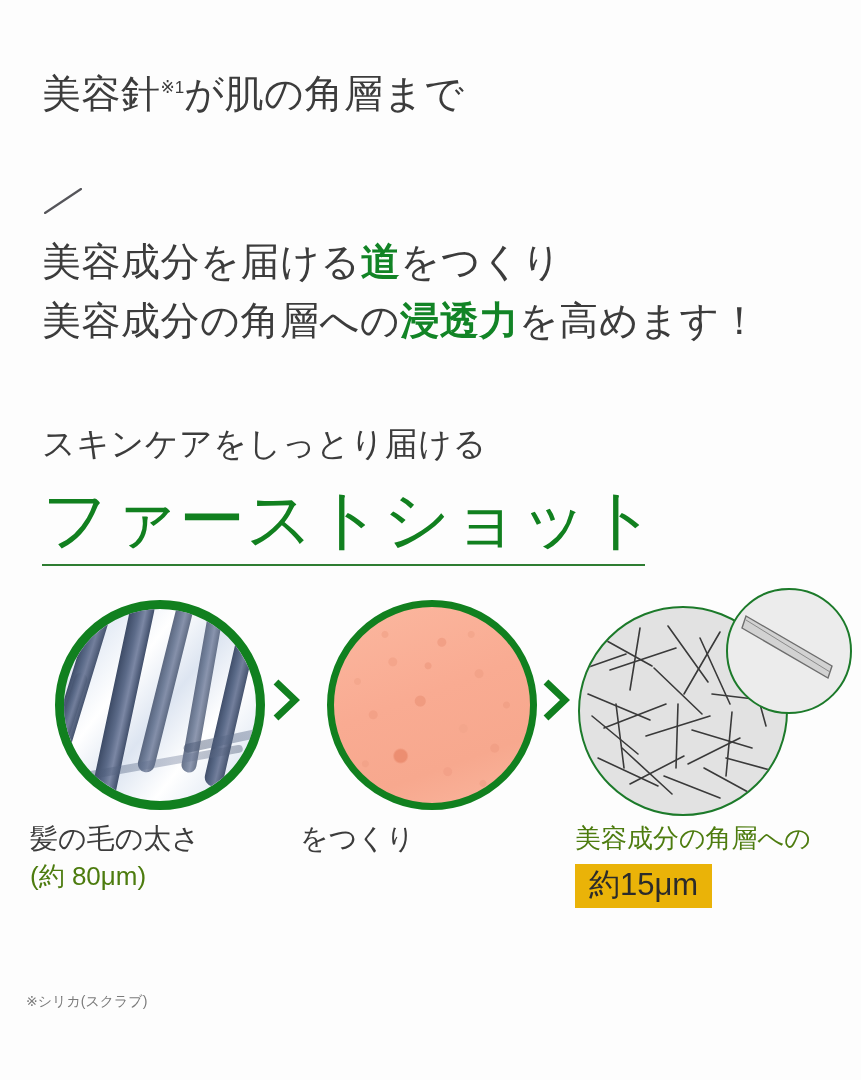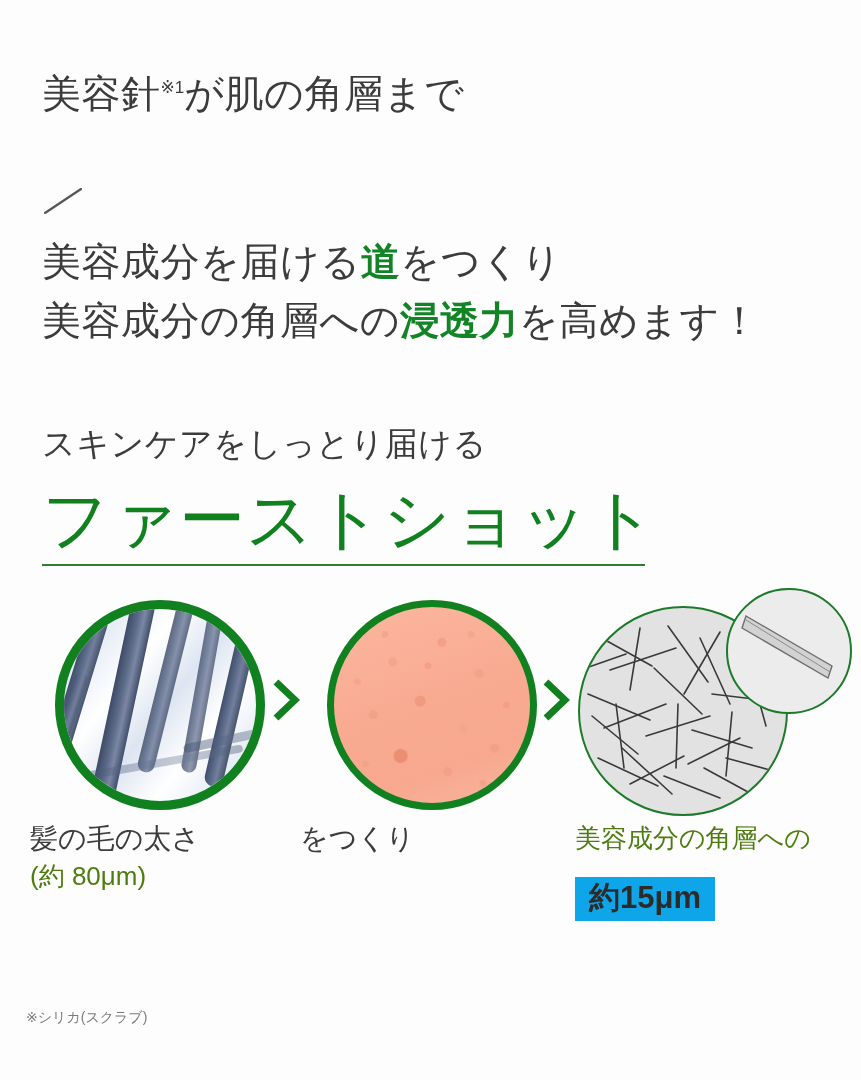--- a/index.html
+++ b/index.html
@@ -220,40 +220,39 @@
     white-space: nowrap;
   }
   .caption-sub {
     font-size: 26px;
     line-height: 36px;
     color: #4d7c0f;
     white-space: nowrap;
   }
   .caption-badge {
     display: inline-block;
-    margin-top: 21px;
+    margin-top: 8px;
     padding: 3px 14px 5px 14px;
-    background: #0ea5e9;
+    background: #eab308;
     font-size: 31px;
     line-height: 36px;
-    font-weight: bold;
+    font-weight: normal;
     color: #2b2b2b;
     white-space: nowrap;
   }
 
   
   .footnote {
     position: absolute;
     left: 26px;
     top: 991px;
     font-size: 14px;
     line-height: 20px;
     color: #7b7b7b;
     white-space: nowrap;
-    margin-top: 16px;
   }
 </style>
 </head>
 <body>
 
 <div class="page">
 
   <div class="intro">
     <div class="intro-line"><span>美容針</span><span class="sup-mark">※1</span><span>が肌の角層まで</span></div>
   </div>

